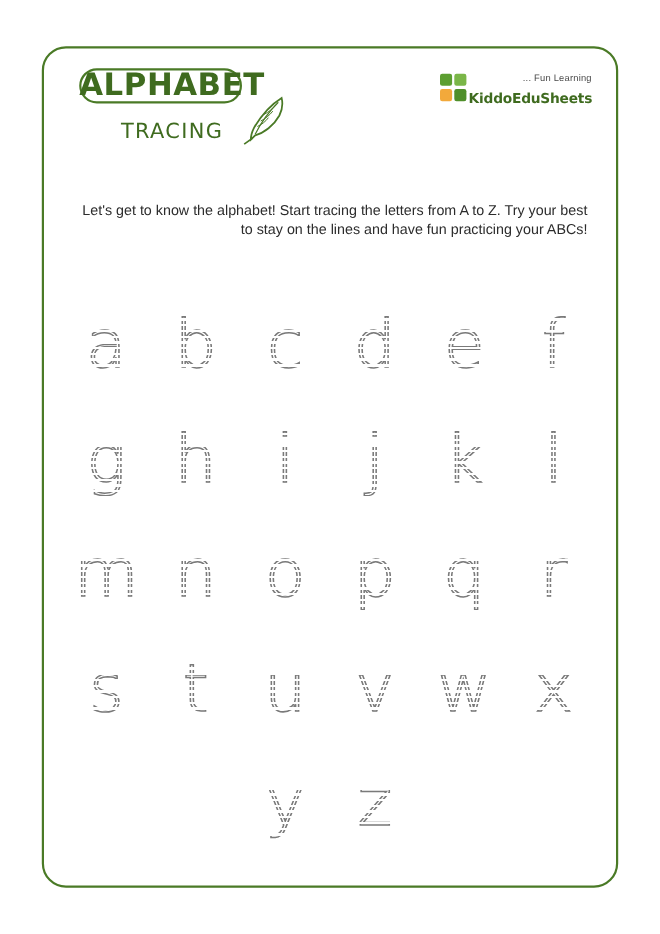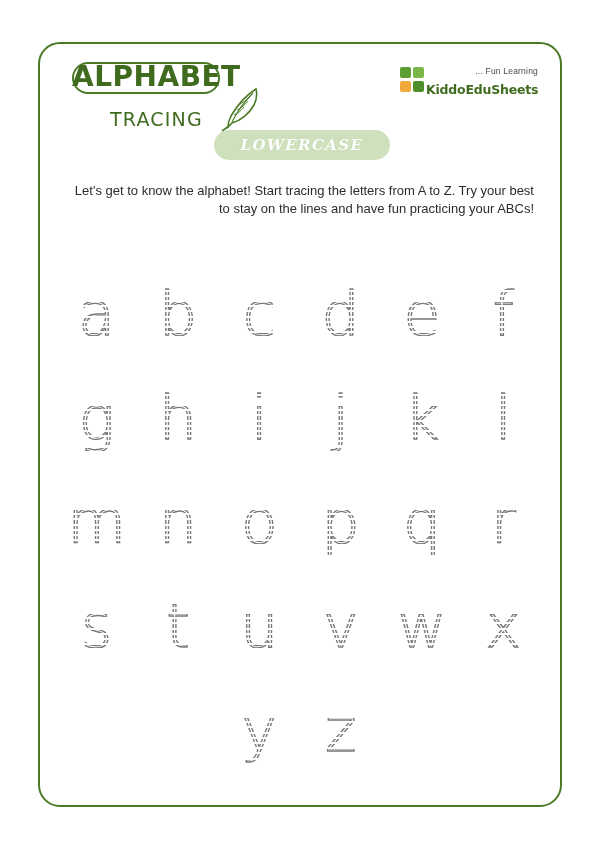--- a/index.html
+++ b/index.html
@@ -229,23 +229,20 @@
       <span class="brand-sq" style="background:#5c9e31"></span>
       <span class="brand-sq" style="background:#7ab648"></span>
     </div>
     <div id="brand-icons2">
       <span class="brand-sq" style="background:#f2a93b"></span>
       <span class="brand-sq" style="background:#4f8f2a"></span>
     </div>
     <div id="brand-name">KiddoEduSheets</div>
   </div>
 
-  <div id="case-banner">
-    <div id="case-label">LOWERCASE</div>
-  </div>
 
   <div id="intro-text">Let's get to know the alphabet! Start tracing the letters from A to Z. Try your best to stay on the lines and have fun practicing your ABCs!</div>
 
   <div id="letter-grid">
       <div class="letter-cell">
         <span class="trace-letter">a</span>
       </div>
       <div class="letter-cell">
         <span class="trace-letter">b</span>
       </div>

